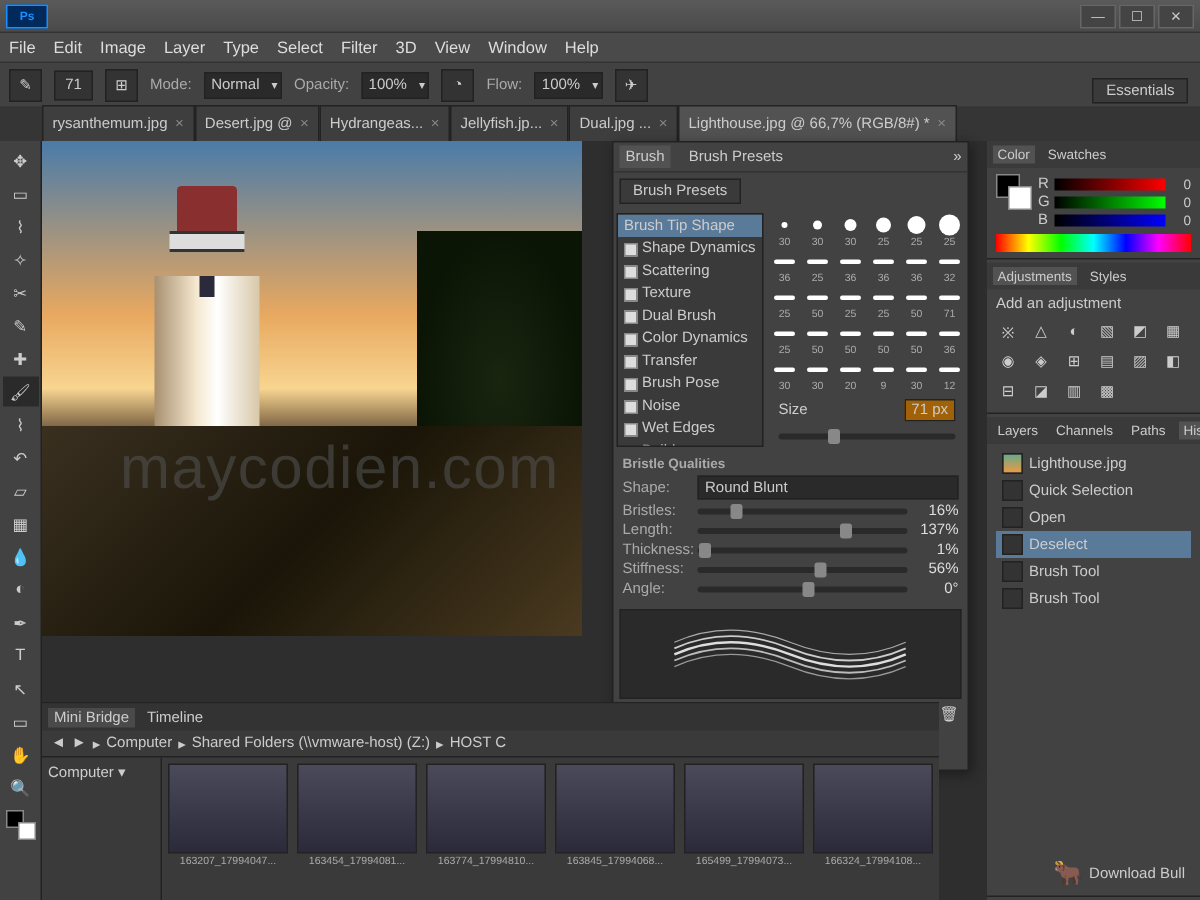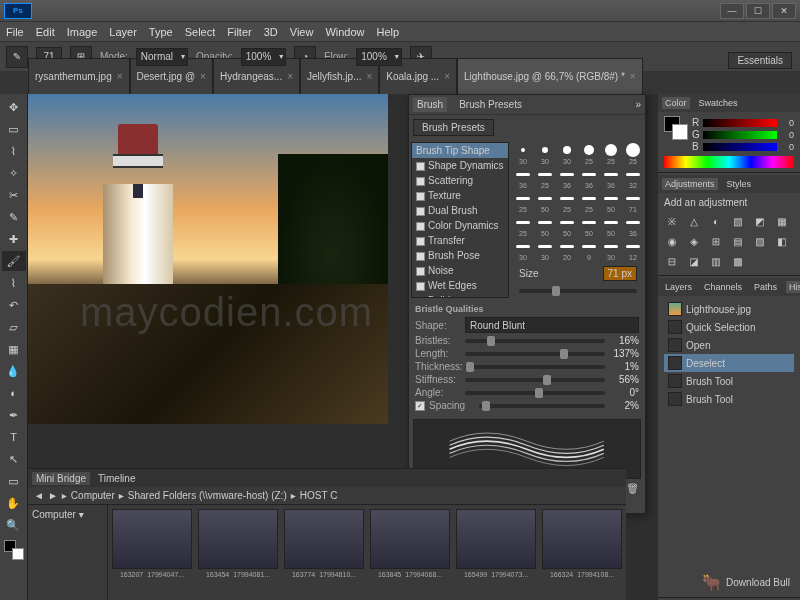--- a/index.html
+++ b/index.html
@@ -11,21 +11,21 @@
 .menubar{height:20px;background:#4a4a4a;display:flex;align-items:center;padding:0 6px;gap:12px;border-bottom:1px solid #333}
 .menubar span{font-size:11px;color:#ddd}
 .optbar{height:30px;background:#424242;display:flex;align-items:center;padding:0 6px;gap:8px;border-bottom:1px solid #333}
 .optbar .toolico{width:22px;height:22px;background:#333;border:1px solid #222;display:flex;align-items:center;justify-content:center}
 .optbar .numbox{width:26px;height:20px;background:#333;border:1px solid #222;display:flex;align-items:center;justify-content:center}
 .optbar .dd{height:18px;background:#2a2a2a;border:1px solid #222;padding:0 14px 0 4px;display:flex;align-items:center;position:relative}
 .optbar .dd:after{content:"▾";position:absolute;right:2px;font-size:8px}
 .optbar label{color:#aaa}
 .essentials{position:absolute;right:8px;top:52px;background:#3a3a3a;border:1px solid #222;padding:2px 8px;font-size:10px}
 .tabstrip{height:22px;background:#353535;display:flex;align-items:flex-end;padding-left:28px;gap:0}
-.ftab{height:36px;background:#3e3e3e;border:1px solid #222;border-bottom:none;padding:0 6px;display:flex;align-items:center;gap:3px;font-size:9px;color:#aaa}
+.ftab{height:24px;background:#3e3e3e;border:1px solid #222;border-bottom:none;padding:0 6px;display:flex;align-items:center;gap:3px;font-size:9px;color:#aaa}
 .ftab.active{background:#525252}
 .ftab .x{color:#888;margin-left:2px}
 .workarea{display:flex;height:calc(600px - 22px - 20px - 30px - 22px)}
 .tools{width:28px;background:#424242;border-right:1px solid #222;display:flex;flex-direction:column;padding-top:2px}
 .tools .tbtn{width:24px;height:20px;margin:1px auto;display:flex;align-items:center;justify-content:center;color:#ccc;font-size:11px}
 .tools .tbtn.pressed{background:#2a2a2a}
 .fgbg{width:20px;height:20px;margin:4px auto;position:relative}
 .fgbg .fg{position:absolute;top:0;left:0;width:12px;height:12px;background:#000;border:1px solid #888}
 .fgbg .bg{position:absolute;bottom:0;right:0;width:12px;height:12px;background:#fff;border:1px solid #888}
 .canvas{flex:1;background:#2e2e2e;position:relative;overflow:hidden}
@@ -154,21 +154,21 @@
     </div>
   <div class="ftab">
       <span>Hydrangeas...</span>
       <span class="x">×</span>
     </div>
   <div class="ftab">
       <span>Jellyfish.jp...</span>
       <span class="x">×</span>
     </div>
   <div class="ftab">
-      <span>Koala.jpg ...</span>
+      <span>Dual.jpg ...</span>
       <span class="x">×</span>
     </div>
   <div class="ftab active">
       <span>Lighthouse.jpg @ 66,7% (RGB/8#) *</span>
       <span class="x">×</span>
     </div>
 </div>
 
 <div class="workarea">
   <div class="tools">
@@ -611,28 +611,20 @@
           <span class="val">56%</span>
         </div>
         <div class="br-row">
           <label>Angle:</label>
           <div class="slider">
             <div class="thumb" style="left:50%"></div>
           </div>
           <span class="val">0°</span>
         </div>
       </div>
-    <div class="br-row">
-      <span class="chk" style="width:10px;height:10px;border:1px solid #888;background:#ddd;color:#333;display:inline-flex;align-items:center;justify-content:center;font-size:7px">✓</span>
-      <label>Spacing</label>
-      <div class="slider">
-          <div class="thumb" style="left:2%"></div>
-        </div>
-      <span class="val">2%</span>
-    </div>
   </div>
   <div class="preview">
     <svg viewBox="0 0 200 50">
         <path d="M5,25 Q50,5 100,25 T195,25" stroke="#ddd" stroke-width="2" fill="none"></path>
         <path d="M5,20 Q50,0 100,20 T195,20" stroke="#ccc" stroke-width="1.5" fill="none"></path>
         <path d="M5,30 Q50,10 100,30 T195,30" stroke="#bbb" stroke-width="1.5" fill="none"></path>
         <path d="M5,15 Q50,-5 100,15 T195,15" stroke="#aaa" stroke-width="1" fill="none"></path>
         <path d="M5,35 Q50,15 100,35 T195,35" stroke="#999" stroke-width="1" fill="none"></path>
       </svg>
   </div>

